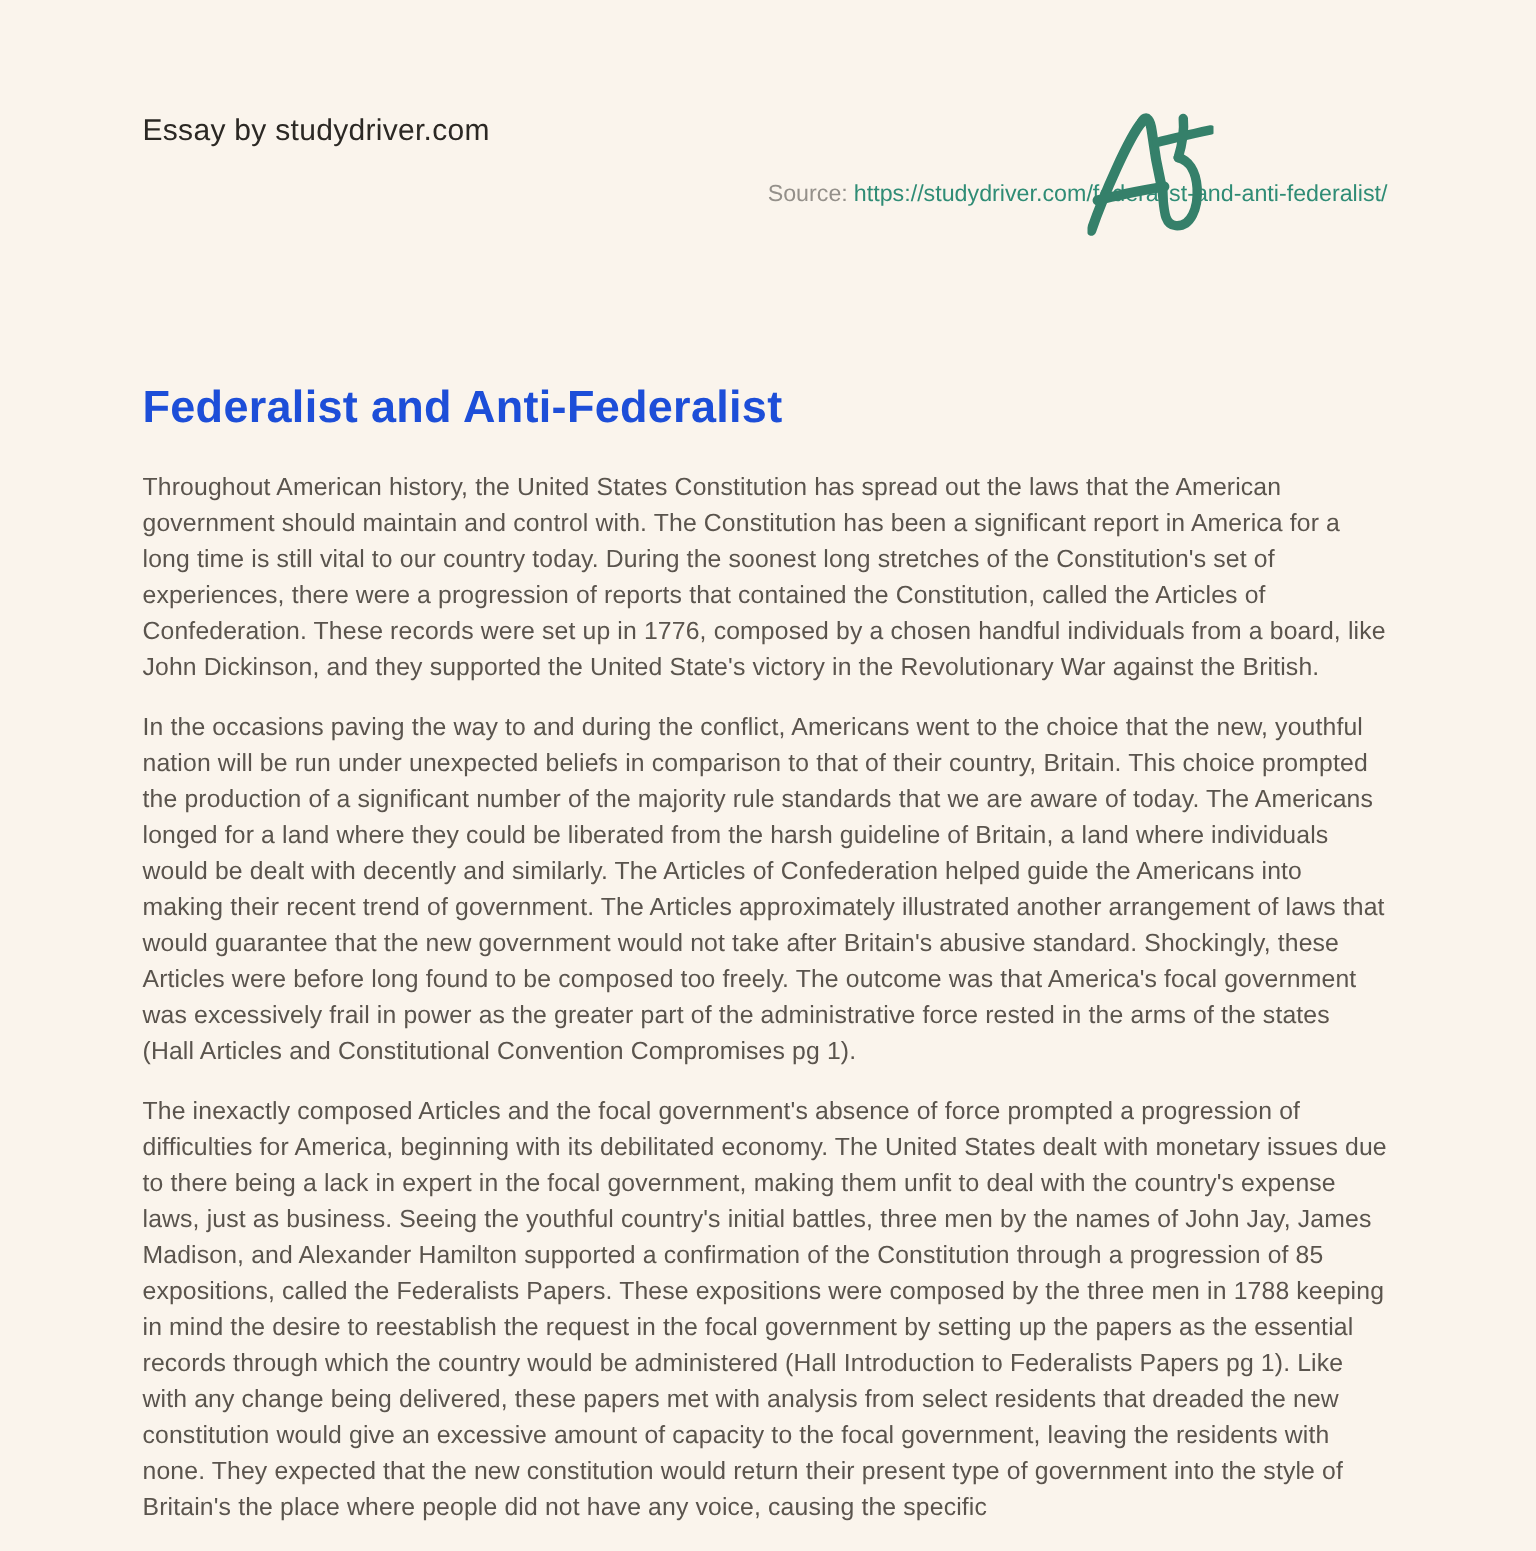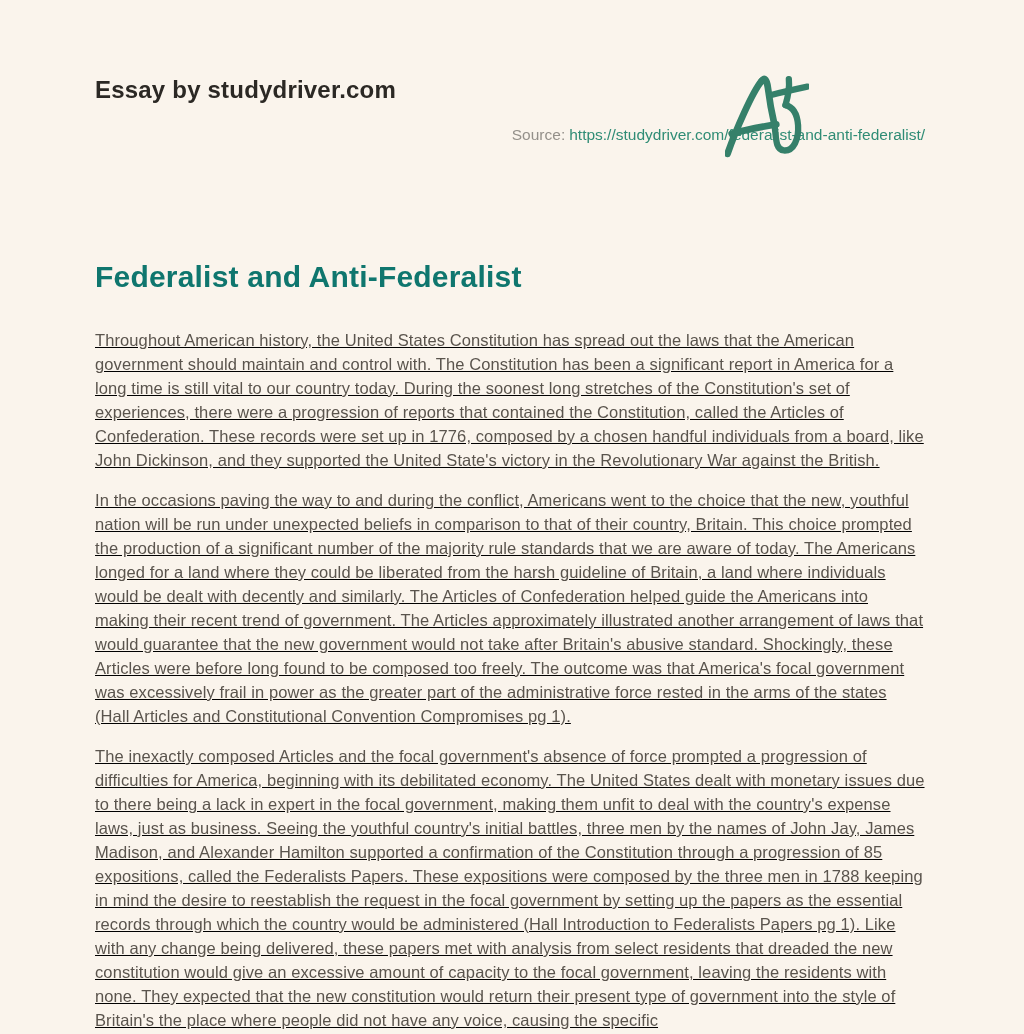--- a/index.html
+++ b/index.html
@@ -11,22 +11,22 @@
     position: relative;
   }
   .page {
     position: relative;
     width: 1024px;
     height: 1034px;
     padding: 76px 99px 0 95px;
   }
   .doc-header { position: relative; }
   .doc-title {
-    font-size: 24px;
-    font-weight: 700;
+    font-size: 20px;
+    font-weight: 400;
     color: #2b2824;
     letter-spacing: 0.2px;
   }
   .source-row {
     margin-top: 22px;
     font-size: 15.5px;
     color: #94908a;
     text-align: right;
   }
   .source-link {
@@ -38,24 +38,24 @@
     position: absolute;
     top: -6px;
     right: 116px;
     width: 84px;
     height: 92px;
   }
   .essay-title {
     margin-top: 116px;
     font-size: 30px;
     font-weight: 700;
-    color: #0f766e;
+    color: #1d4ed8;
     letter-spacing: 0.2px;
   }
-  .essay-body { margin-top: 34px; text-decoration: underline; }
+  .essay-body { margin-top: 24px; }
   .essay-body p {
     font-size: 16.5px;
     line-height: 24px;
     color: #5a544d;
     margin-bottom: 16px;
     letter-spacing: 0.1px;
   }
 </style>
 </head>
 <body>

